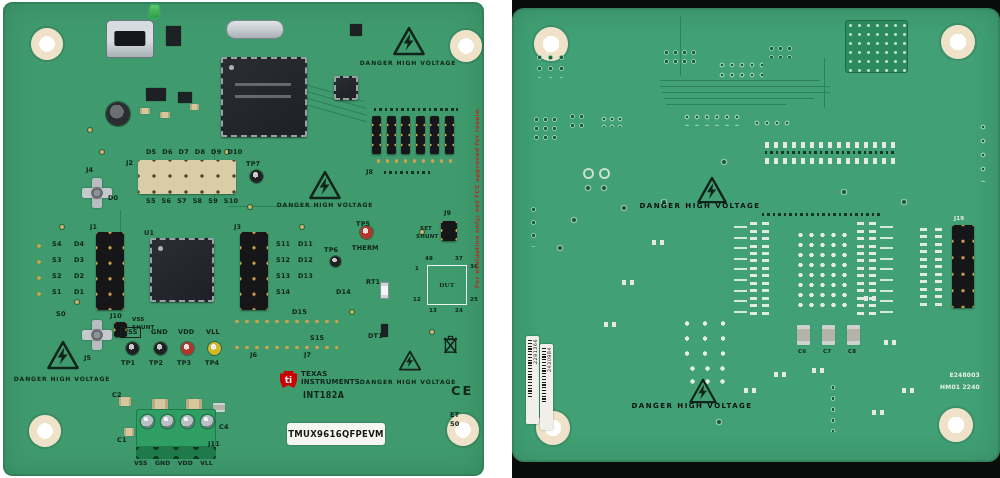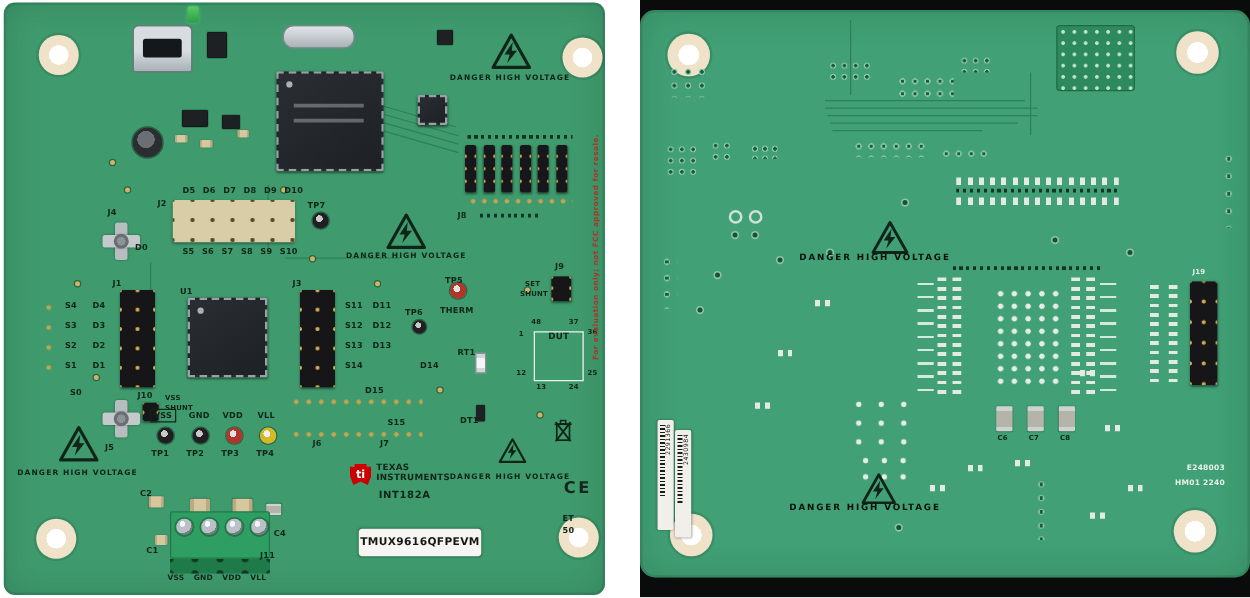--- a/index.html
+++ b/index.html
@@ -83,21 +83,21 @@
              align-items: center; justify-content: center; font-weight: bold; font-size: 8.5px; color: #15181a;
              letter-spacing: .3px; }
   .stickerV { background: #f0efe9; border-radius: 1.5px; box-shadow: 0 0 2px rgba(0,0,0,.4); }
   .bars { position: absolute; left: 2px; top: 4px; width: 4px; bottom: 26px;
           background: repeating-linear-gradient(180deg, #1c1c1c 0 1.2px, rgba(0,0,0,0) 1.2px 2.8px); }
   .num { position: absolute; right: 1px; top: 3px; writing-mode: vertical-rl; transform: rotate(180deg);
          font-size: 5px; color: #1c1c1c; letter-spacing: .4px; }
   .timark { background: #cc0000; color: #fff; font-weight: bold; font-size: 9px; display: flex; align-items: center;
             justify-content: center;
             clip-path: polygon(22% 0, 78% 0, 78% 14%, 100% 14%, 100% 58%, 84% 100%, 50% 84%, 16% 100%, 0 58%, 0 14%, 22% 14%); }
-  .dutbox { border: 1.5px solid #eef4ef; display: flex; justify-content: center; }
+  .dutbox { border: 1.5px solid #eef4ef; display: flex; align-items: center; justify-content: center; font-family: Liberation Serif, serif; }
   .vssbox { border: 1px solid #10241a; padding: 1px 2px; }
   .evalnote { writing-mode: vertical-rl; transform: rotate(180deg); font-size: 5.8px; font-weight: bold;
               color: #b03227; letter-spacing: .4px; white-space: nowrap; }
   .ce { font-weight: bold; font-size: 13px; letter-spacing: 2px; color: #14271e; }
   .ring { width: 11px; height: 11px; border: 2px solid #cfe0d4; border-radius: 50%; }
   .patch { background-color: #2d8a5e; border: 1px solid #1f6b47; border-radius: 3px;
            background-image: radial-gradient(circle, #bfe3cd 1.2px, rgba(0,0,0,0) 1.7px); background-size: 9px 9px; }
 </style>
 </head>
 <body>

